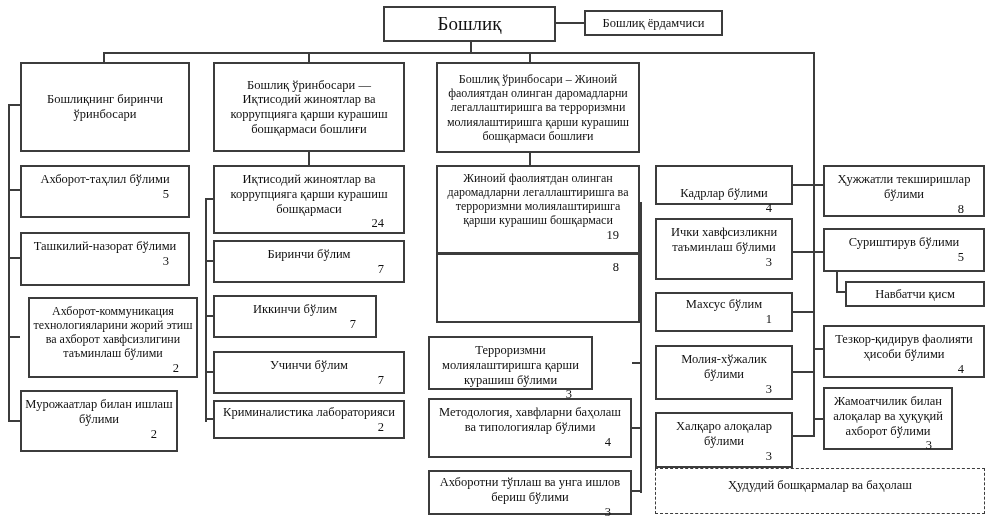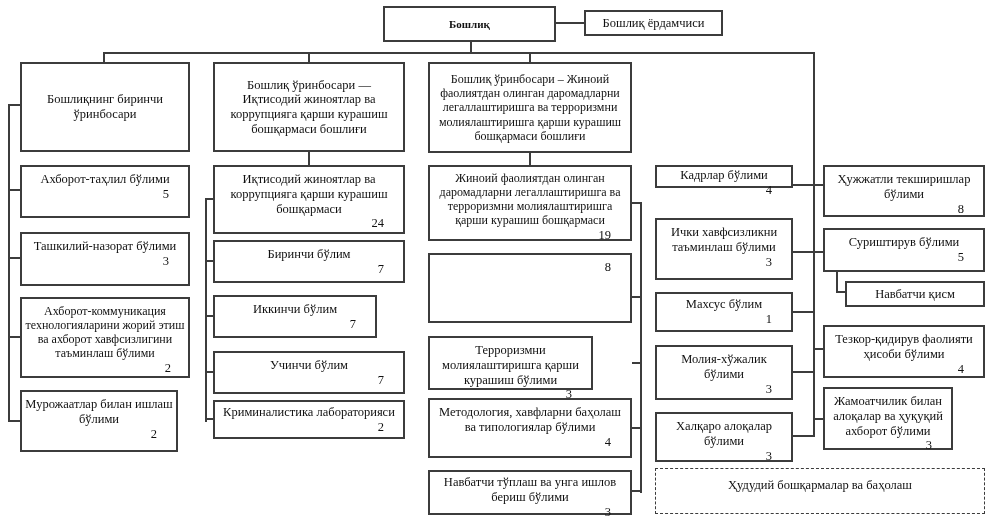--- a/index.html
+++ b/index.html
@@ -11,22 +11,22 @@
   .box {
     position:absolute; box-sizing:border-box;
     border:2px solid #3c3c3c; background:#ffffff;
     display:flex; flex-direction:column; align-items:center;
     text-align:center; font-size:12.5px; line-height:1.18;
     padding:5px 3px 2px 3px;
   }
   .box .t { display:block; width:100%; }
   .box .n { align-self:flex-end; padding-right:16px; font-size:12.5px; }
   .hd { justify-content:center; padding:2px; }
-  .bold { font-weight:bold; font-size:11px; }
-  .s12 { font-size:12px; }
+  .bold { font-weight:normal; font-size:19px; }
+  .s12 { font-size:12px;margin-left:8px; }
   .dashed { border:1.5px dashed #3c3c3c; justify-content:flex-start; padding-top:9px; }
   .line { position:absolute; background:#3c3c3c; }
 </style>
 </head>
 <body>
 
 <div class="stage">
 
   <div class="line" style="left:470px;top:42px;width:2px;height:10px"></div>
   <div class="line" style="left:103px;top:52px;width:712px;height:2px"></div>
@@ -116,57 +116,57 @@
     <span class="n">7</span>
   </div>
   <div class="box" style="left:213px;top:400px;width:192px;height:39px;padding-top:3px">
     <span class="t">Криминалистика лабораторияси</span>
     <span class="n">2</span>
   </div>
 
   <div class="box hd s12" style="left:428px;top:62px;width:204px;height:91px">
     <span class="t">Бошлиқ ўринбосари – Жиноий фаолиятдан олинган даромадларни легаллаштиришга ва терроризмни молиялаштиришга қарши курашиш бошқармаси бошлиғи</span>
   </div>
-  <div class="box s12" style="left:428px;top:165px;width:204px;height:76px;padding-top:4px">
+  <div class="box s12" style="left:428px;top:165px;width:204px;height:89px;padding-top:4px">
     <span class="t">Жиноий фаолиятдан олинган даромадларни легаллаштиришга ва терроризмни молиялаштиришга қарши курашиш бошқармаси</span>
     <span class="n">19</span>
   </div>
   <div class="box s12" style="left:428px;top:253px;width:204px;height:70px">
     <span class="n">8</span>
   </div>
   <div class="box" style="left:428px;top:336px;width:165px;height:54px">
     <span class="t">Терроризмни молиялаштиришга қарши курашиш бўлими</span>
     <span class="n">3</span>
   </div>
   <div class="box" style="left:428px;top:398px;width:204px;height:60px">
     <span class="t">Методология, хавфларни баҳолаш ва типологиялар бўлими</span>
     <span class="n">4</span>
   </div>
   <div class="box" style="left:428px;top:470px;width:204px;height:45px;padding-top:3px">
-    <span class="t">Навбатчи тўплаш ва унга ишлов бериш бўлими</span>
+    <span class="t">Ахборотни тўплаш ва унга ишлов бериш бўлими</span>
     <span class="n">3</span>
   </div>
 
-  <div class="box" style="left:655px;top:165px;width:138px;height:23px;padding-top:1px">
+  <div class="box" style="left:655px;top:165px;width:138px;height:40px;padding-top:19px">
     <span class="t">Кадрлар бўлими</span>
     <span class="n">4</span>
   </div>
   <div class="box" style="left:655px;top:218px;width:138px;height:62px">
     <span class="t">Ички хавфсизликни таъминлаш бўлими</span>
     <span class="n">3</span>
   </div>
   <div class="box" style="left:655px;top:292px;width:138px;height:40px;padding-top:3px">
     <span class="t">Махсус бўлим</span>
     <span class="n">1</span>
   </div>
   <div class="box" style="left:655px;top:345px;width:138px;height:55px">
     <span class="t">Молия-хўжалик бўлими</span>
     <span class="n">3</span>
   </div>
-  <div class="box" style="left:655px;top:412px;width:138px;height:50px">
+  <div class="box" style="left:655px;top:412px;width:138px;height:56px">
     <span class="t">Халқаро алоқалар бўлими</span>
     <span class="n">3</span>
   </div>
 
   <div class="box" style="left:823px;top:165px;width:162px;height:52px">
     <span class="t">Ҳужжатли текширишлар бўлими</span>
     <span class="n">8</span>
   </div>
   <div class="box" style="left:823px;top:228px;width:162px;height:44px">
     <span class="t">Суриштирув бўлими</span>

